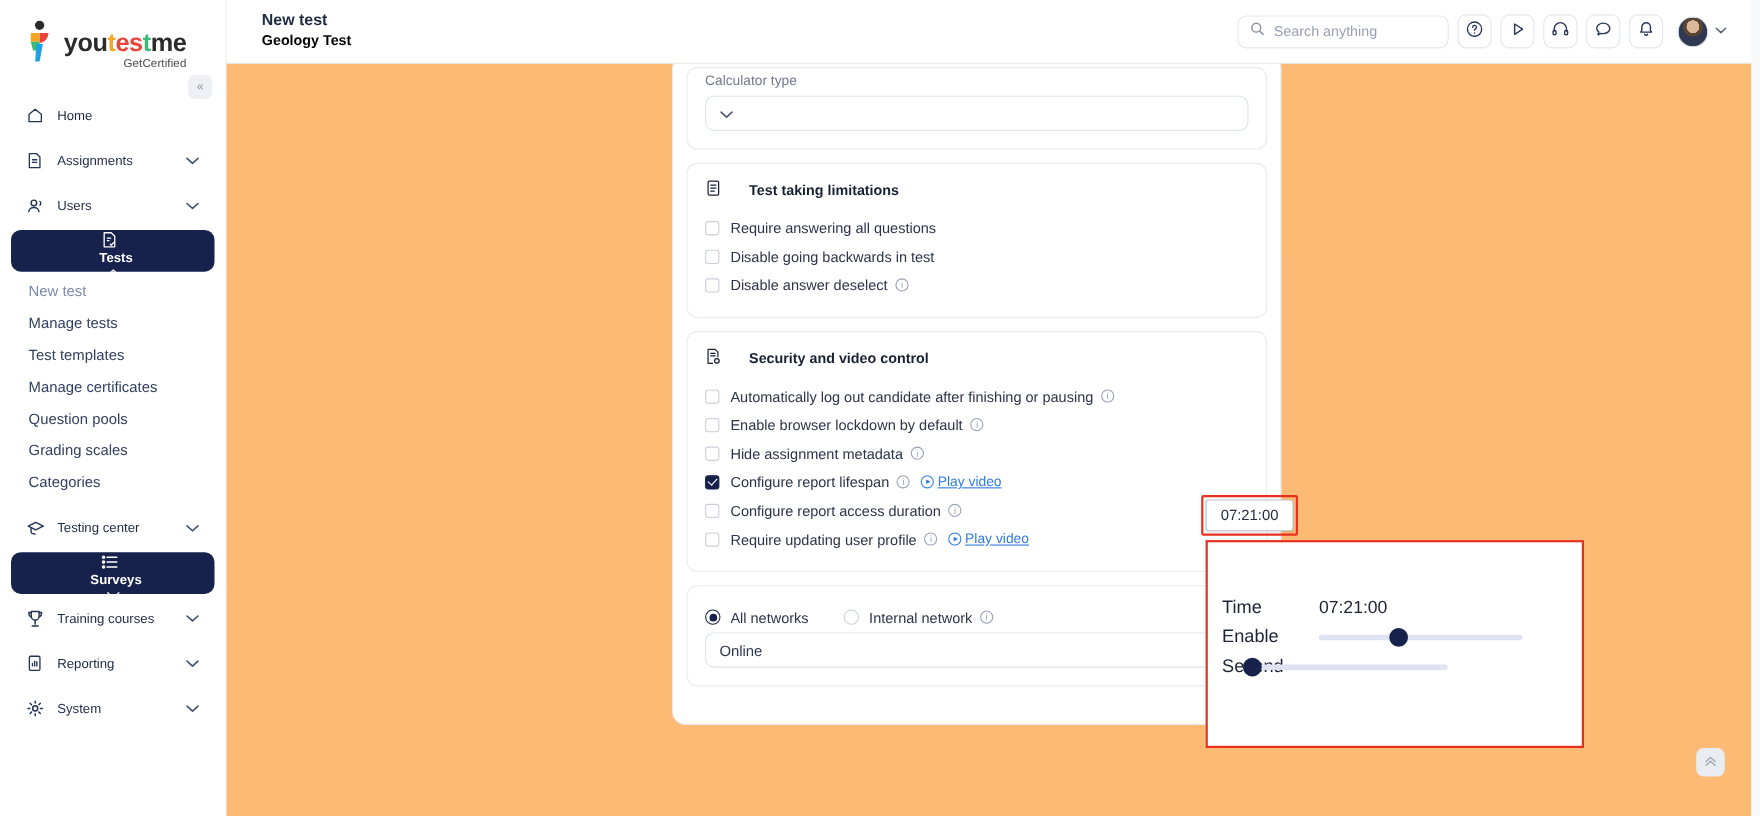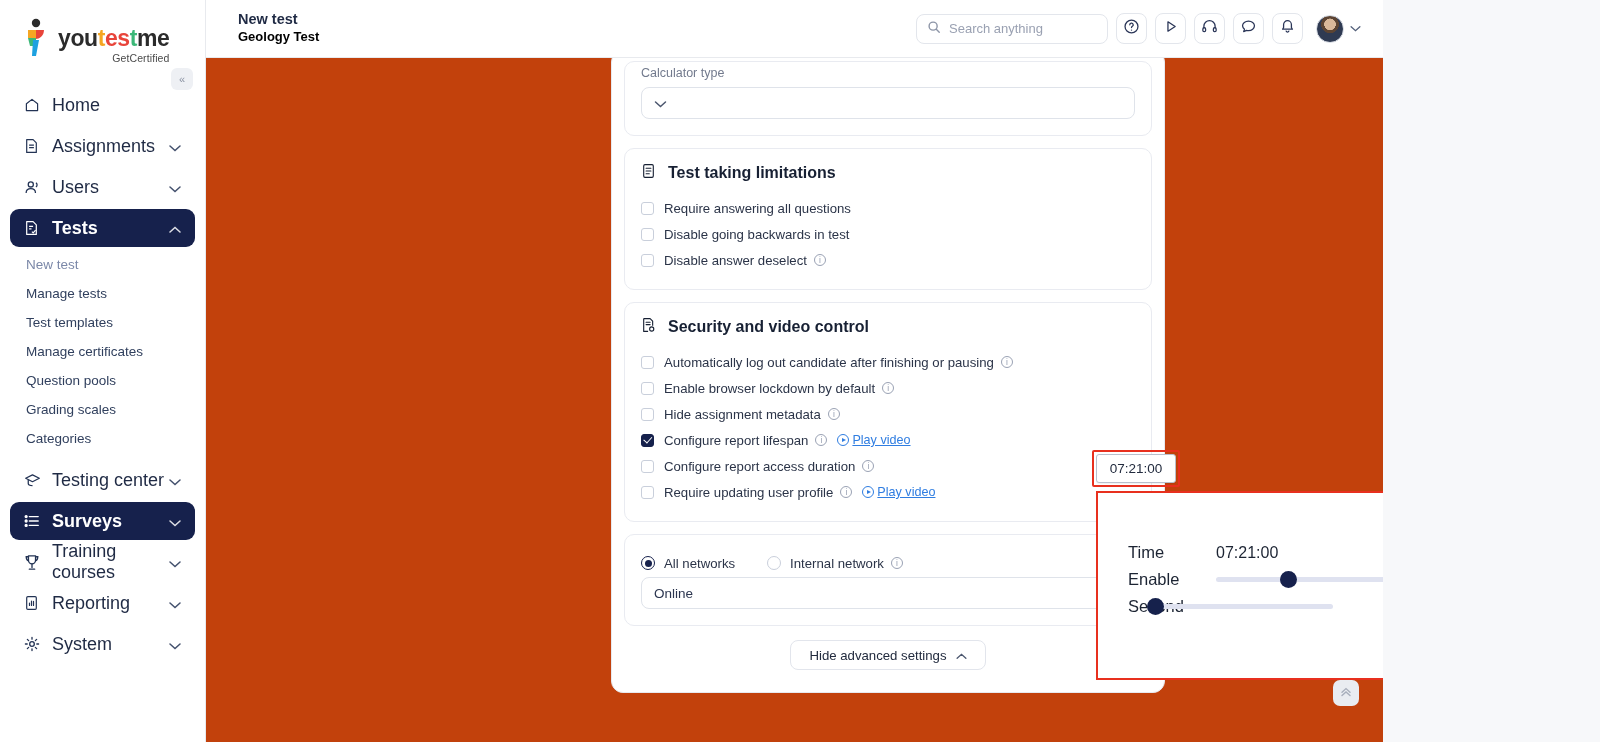--- a/index.html
+++ b/index.html
@@ -3,21 +3,21 @@
 <meta charset="utf-8">
 <style>
   * { box-sizing: border-box; margin: 0; padding: 0; }
   html, body {
     width: 1600px; height: 742px;
     overflow: hidden;
     font-family: "Liberation Sans", sans-serif;
     background: #f7f8fa;
     color: #1f2a44;
   }
-  .app { position: relative; width: 1383px; height: 742px; display: flex; }
+  .app { position: relative; width: 1592px; height: 742px; display: flex; }
 
   
   .sidebar {
     width: 206px; height: 742px; background: #ffffff;
     border-right: 1px solid #e8eaee;
     position: relative; flex: none;
     overflow: hidden;
   }
   .logo-wrap { padding: 18px 0 0 20px; height: 62px; }
   .logo { display: flex; align-items: flex-start; }
@@ -37,23 +37,23 @@
     background: #eef0f4; color: #8b93a3;
     display: flex; align-items: center; justify-content: center;
     font-size: 11px; cursor: pointer;
   }
 
   .nav { margin-top: 24px; }
   .nav-item {
     display: flex; align-items: center;
     height: 38px; margin: 3px 10px; padding: 0 14px;
     border-radius: 9px; cursor: pointer;
-    font-size: 18px; color: #1f2a44;
-  }
-  .nav-item.active { background: #16214c; color: #fff; font-weight: bold; }
+    font-size: 12px; color: #1f2a44;
+  }
+  .nav-item.active { background: #16214c; color: #fff; font-weight: bold; flex-direction: column; }
   .nav-item .ico { width: 22px; height: 18px; display: flex; align-items: center; flex: none; }
   .nav-item .lbl { flex: 1; margin-left: 6px; }
   .nav-item .chev { width: 12px; opacity: .85; }
   .nav-sub {
     font-size: 13.5px; color: #31405e;
     padding: 7px 0 7px 26px; cursor: pointer;
   }
   .nav-sub.current { color: #7b88a8; }
 
   
@@ -82,41 +82,41 @@
     margin-left: 8px; cursor: pointer; background: #fff; color: #2a3557;
   }
   .avatar {
     width: 28px; height: 28px; border-radius: 50%; margin-left: 13px;
     background: radial-gradient(circle at 50% 32%, #d9b89a 0 26%, #5c4433 27% 40%, #2f3a52 41%);
     border: 1px solid #d7dbe3; cursor: pointer;
   }
   .avatar-chev { margin-left: 6px; color: #53607a; cursor: pointer; font-size: 10px; }
 
   
-  .content { position: relative; height: 684px; background: #c2410c; overflow: hidden; }
+  .content { position: relative; height: 684px; background: #fdba74; overflow: hidden; }
   .card-outer {
     position: absolute; left: 405px; top: -8px; width: 554px;
     background: #fff; border: 1px solid #e7e9ef; border-radius: 12px;
     padding: 10px 12px 22px 12px;
   }
   .panel {
     border: 1px solid #e9ebf1; border-radius: 10px; background: #fff;
     padding: 14px 16px 16px 16px; margin-bottom: 12px;
   }
   .panel.tight { padding-top: 4px; }
   .field-label { font-size: 12.5px; color: #727a8d; margin-bottom: 7px; }
   .select-box {
     height: 32px; border: 1px solid #dfe3ea; border-radius: 8px;
     display: flex; align-items: center; padding: 0 12px;
     font-size: 13.5px; color: #2c3650; cursor: pointer; background: #fff;
   }
   .select-box .val { flex: 1; }
   .panel-title {
-    display: flex; align-items: center; gap: 12px;
-    font-size: 16px; font-weight: bold; color: #172033; margin-bottom: 12px;
+    display: flex; align-items: center; gap: 25px;
+    font-size: 13px; font-weight: bold; color: #172033; margin-bottom: 12px;
   }
   .opt-row { display: flex; align-items: center; height: 26px; font-size: 13.2px; color: #2b3448; }
   .cb {
     width: 13px; height: 13px; border: 1.5px solid #c9cfdb; border-radius: 3px;
     flex: none; margin-right: 10px; background: #fff; cursor: pointer;
   }
   .cb.checked {
     background: #16214c; border-color: #16214c;
     display: flex; align-items: center; justify-content: center;
   }
@@ -173,21 +173,21 @@
     font-size: 13.2px; color: #222b3e; background: #fff; cursor: pointer;
   }
 
   
   .time-popup {
     position: absolute; left: 890px; top: 433px;
     width: 344px; height: 189px;
     background: #fff; border: 2px solid #e8301e;
     z-index: 20;
   }
-  .tp-inner { padding: 46px 0 0 30px; }
+  .tp-inner { padding: 46px 0 0 13px; }
   .tp-row { display: flex; align-items: center; height: 27px; }
   .tp-lbl { width: 88px; font-size: 16.5px; color: #1c2433; flex: none; }
   .tp-time { font-size: 16px; color: #1c2433; }
   .slider { position: relative; width: 185px; height: 20px; display: flex; align-items: center; }
   .slider .track { position: absolute; left: 0; right: 0; height: 5px; border-radius: 3px; background: #dfe2f0; }
   .slider .knob {
     position: absolute; width: 17px; height: 17px; border-radius: 50%;
     background: #16214c; cursor: pointer;
   }
 
@@ -544,30 +544,20 @@
           <div class="select-box">
             <span class="val">Online</span>
             <span>
               <svg width="13" height="8" viewBox="0 0 12 8" fill="none" stroke="#4b566e" stroke-width="1.5">
                   <path d="M1 2 L6 6.5 L11 2" stroke-linecap="round"></path>
                 </svg>
             </span>
           </div>
         </div>
 
-        <div class="hide-adv-wrap">
-          <div class="hide-adv">
-            <span>Hide advanced settings</span>
-            <span>
-              <svg width="11" height="7" viewBox="0 0 12 8" fill="none" stroke="#4b566e" stroke-width="1.5">
-                  <path d="M1 6 L6 1.5 L11 6" stroke-linecap="round"></path>
-                </svg>
-            </span>
-          </div>
-        </div>
       </div>
 
       <div class="time-input">07:21:00</div>
       <div class="time-input-hl"></div>
 
       <div class="time-popup">
         <div class="tp-inner">
           <div class="tp-row">
             <span class="tp-lbl">Time</span>
             <span class="tp-time">07:21:00</span>

